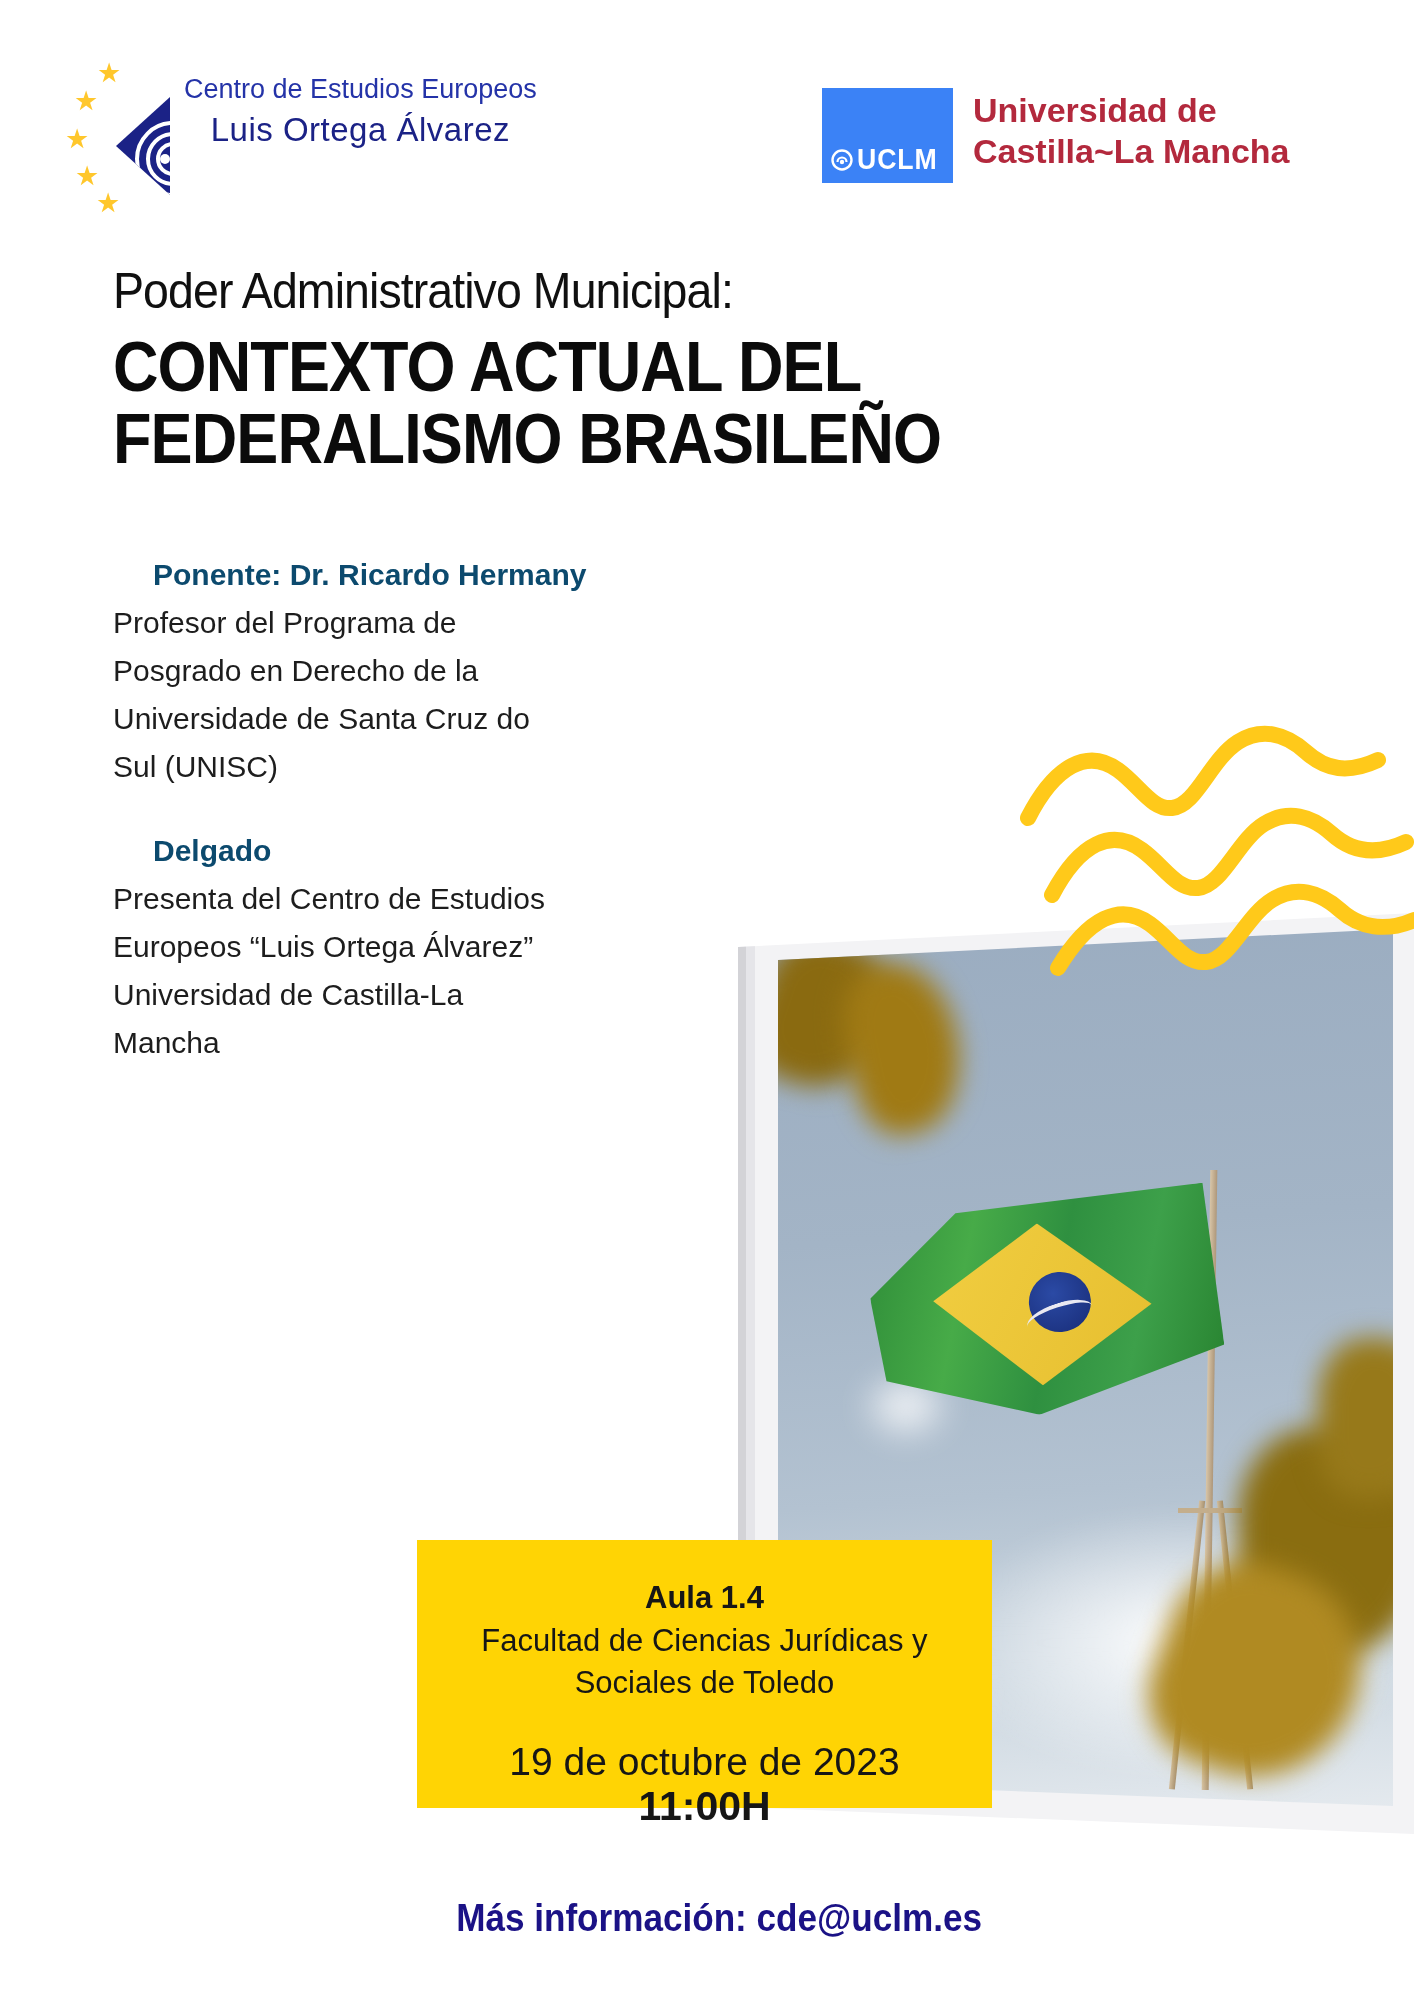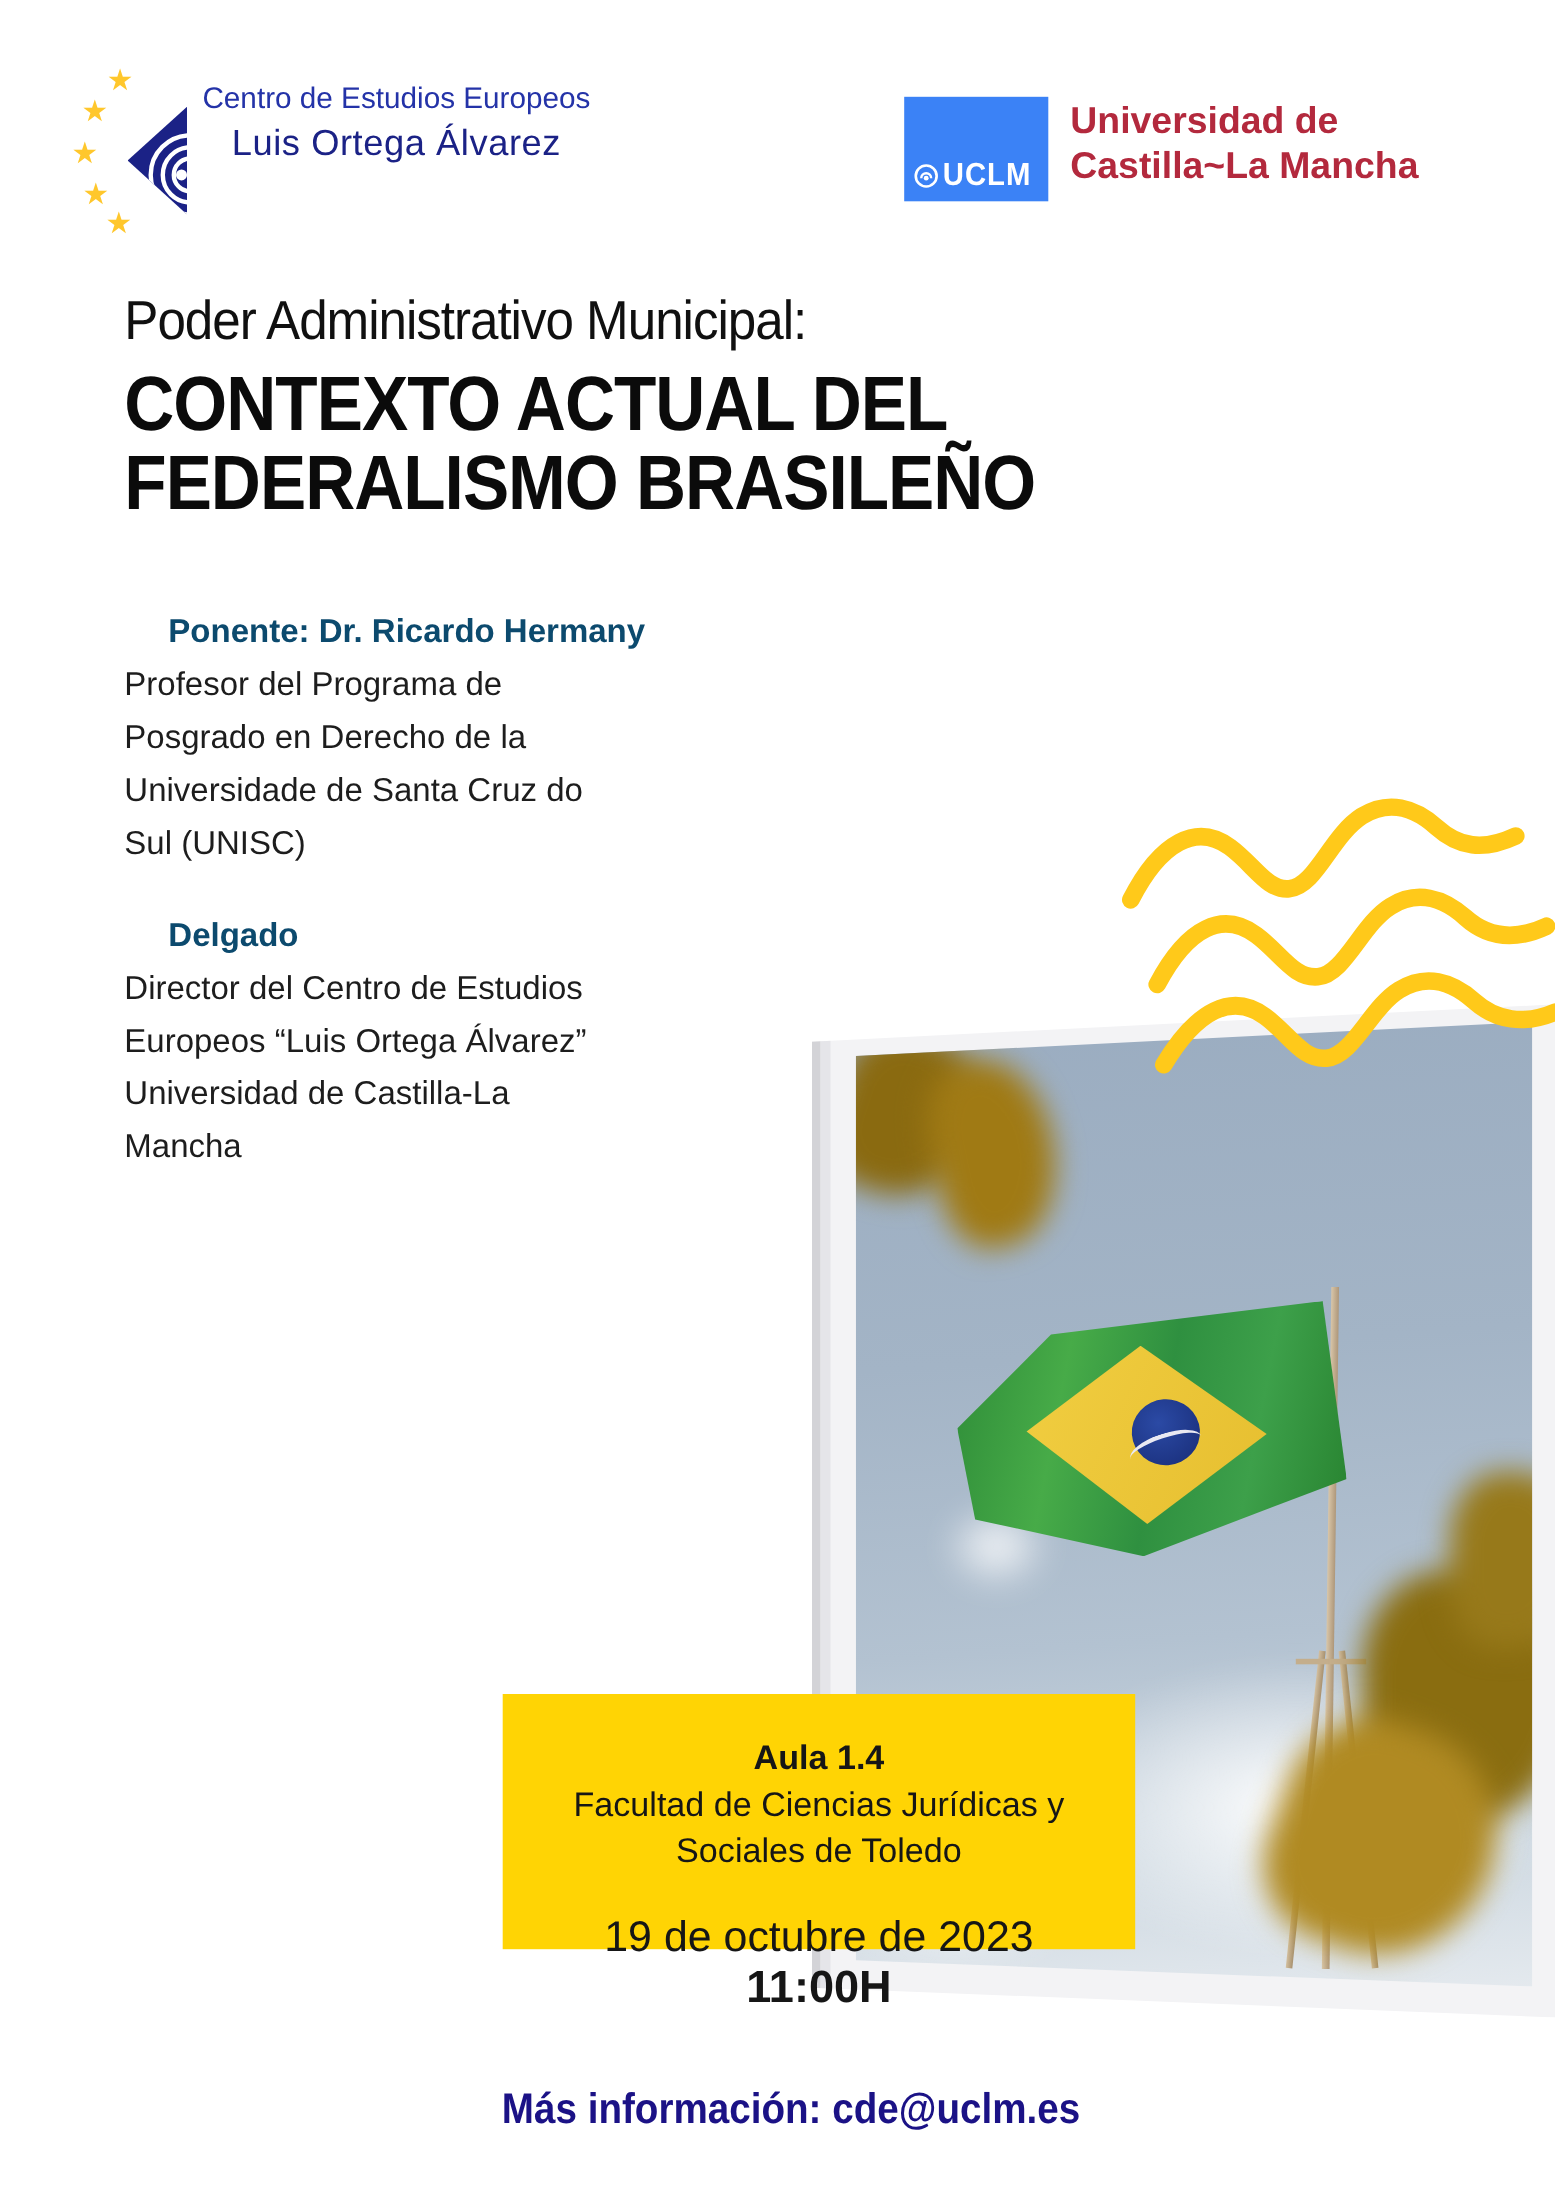--- a/index.html
+++ b/index.html
@@ -72,22 +72,22 @@
     background:linear-gradient(120deg,#F2CF42,#E5BD2E);}
   .flag-globe{position:absolute;left:45%;top:36%;width:62px;height:60px;border-radius:50%;
     background:radial-gradient(circle at 40% 35%,#2B4AA5,#182C77);}
   .flag-band{position:absolute;left:44%;top:50%;width:68px;height:22px;border-radius:50%;
     border-top:4px solid #E9E9F2;transform:rotate(-14deg);}
 
   
   .squiggles{position:absolute;left:1000px;top:690px;width:414px;height:330px;}
 
   
-  .event-box{position:absolute;left:417px;top:1540px;width:575px;height:232px;background:#FFD404;
-    text-align:center;color:#161616;box-sizing:border-box;padding-top:36px;margin-left:40px;}
+  .event-box{position:absolute;left:417px;top:1540px;width:575px;height:268px;background:#FFD404;
+    text-align:center;color:#161616;box-sizing:border-box;padding-top:36px;}
   .ev-room{font-size:31px;font-weight:800;line-height:44px;}
   .ev-venue{font-size:31px;line-height:42px;}
   .ev-date{font-size:39px;font-weight:400;line-height:44px;margin-top:36px;}
   .ev-time{font-size:41px;font-weight:800;line-height:44px;}
 
   
   .footer{position:absolute;left:0;top:1896px;width:1414px;text-align:center;
     font-size:39px;font-weight:800;color:#1B1286;padding-left:12px;}
   .footer span{display:inline-block;transform:scaleX(.9);}
 </style>
@@ -151,21 +151,21 @@
 <div class="block speaker-block">
   <div><b>Ponente: Dr. Ricardo Hermany</b></div>
   <div>Profesor del Programa de</div>
   <div>Posgrado en Derecho de la</div>
   <div>Universidade de Santa Cruz do</div>
   <div>Sul (UNISC)</div>
 </div>
 
 <div class="block presenter-block">
   <div><b>Delgado</b></div>
-  <div>Director del Centro de Estudios</div>
+  <div>Presenta del Centro de Estudios</div>
   <div>Europeos “Luis Ortega Álvarez”</div>
   <div>Universidad de Castilla-La</div>
   <div>Mancha</div>
 </div>
 
 <div class="frame">
   <div class="spine1"></div>
   <div class="spine2"></div>
   <div class="photo" title="Brazilian flag waving on a tall mast against a blue sky with clouds">
     <div class="cloud cloud-s"></div>

